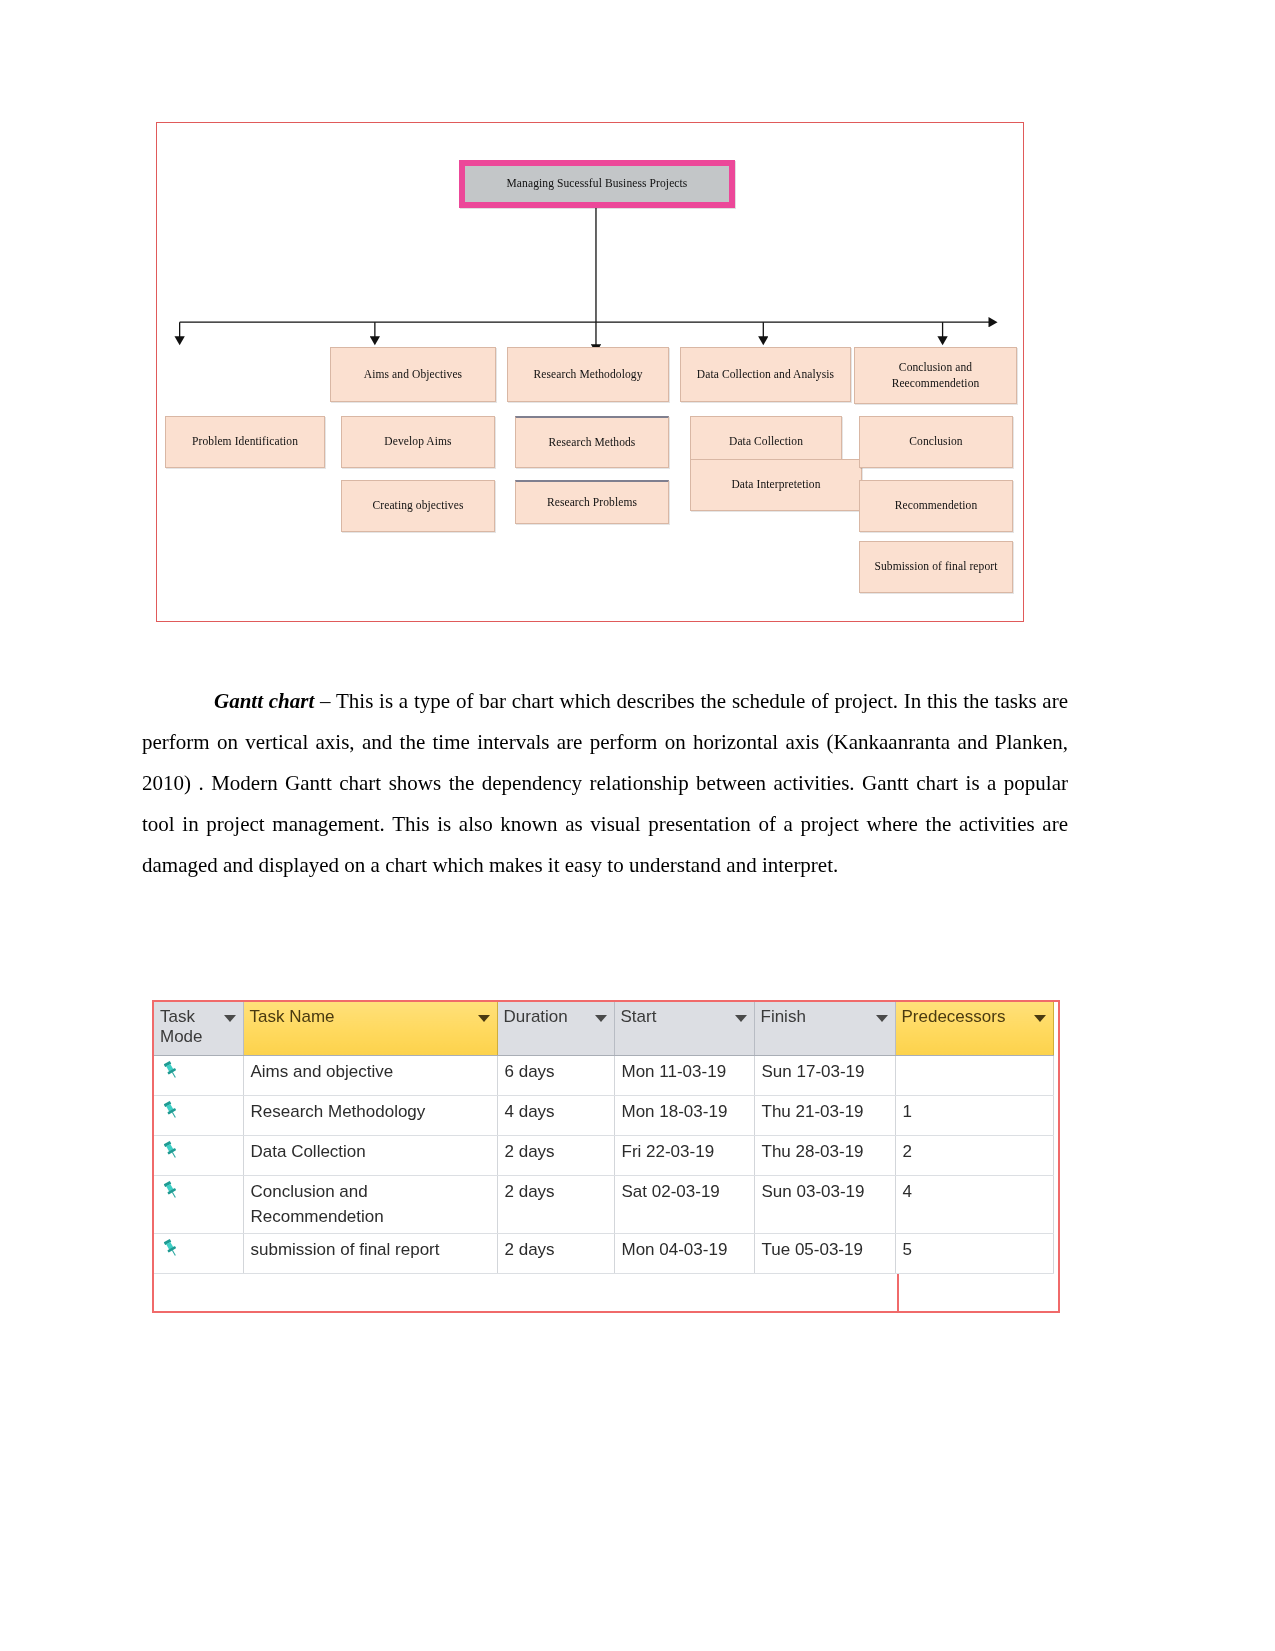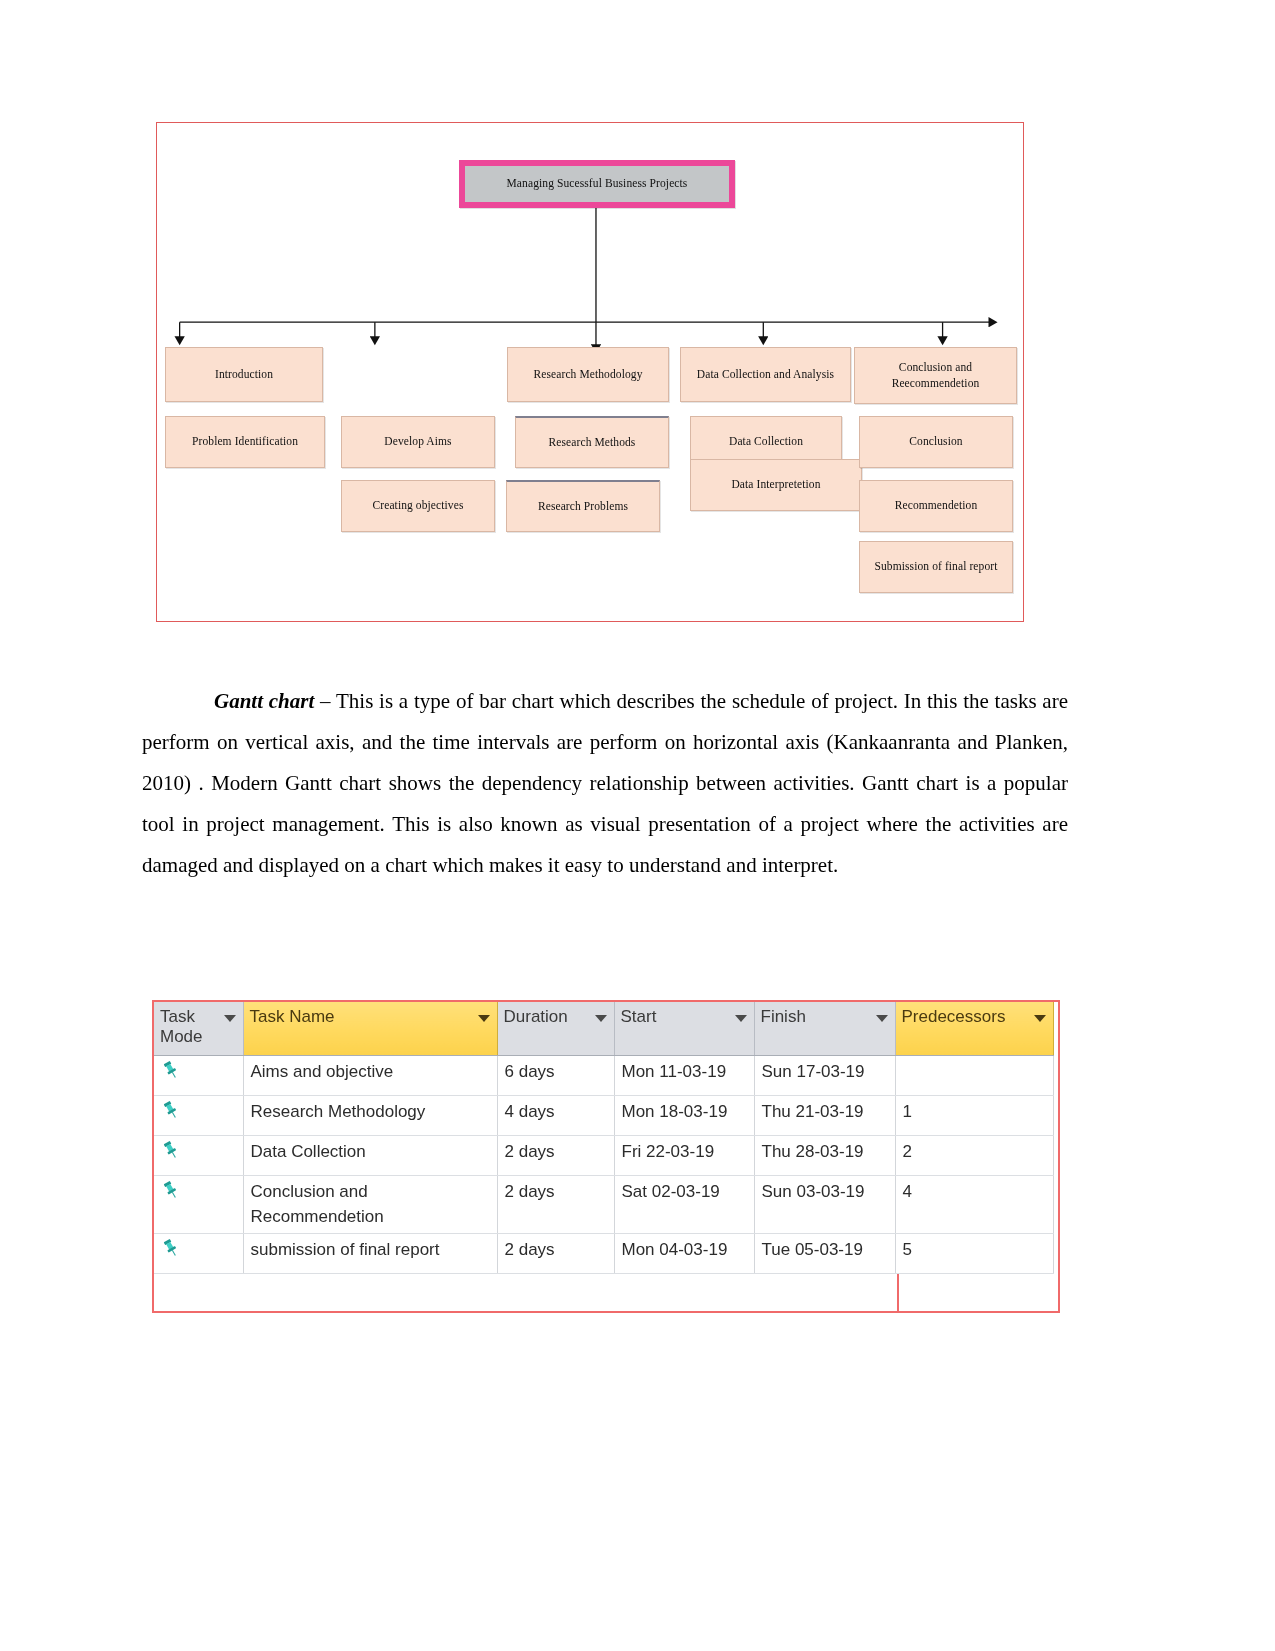--- a/index.html
+++ b/index.html
@@ -182,22 +182,22 @@
     <line x1="218" y1="200" x2="218" y2="218" stroke="#111111" stroke-width="1.3" marker-end="url(#arrow)"></line>
     <line x1="440" y1="200" x2="440" y2="226" stroke="#111111" stroke-width="1.3" marker-end="url(#arrow)"></line>
     <line x1="608" y1="200" x2="608" y2="218" stroke="#111111" stroke-width="1.3" marker-end="url(#arrow)"></line>
     <line x1="788" y1="200" x2="788" y2="218" stroke="#111111" stroke-width="1.3" marker-end="url(#arrow)"></line>
   </svg>
 
   <div class="node root" style="left:302px; top:37px; width:276px; height:48px;">
     <span>Managing Sucessful Business Projects</span>
   </div>
 
-  <div class="node lvl1" style="left:8px; top:224px; width:158px; height:55px;">
-    <span>Introduction</span>
+  <div class="node lvl1" style="left:173px; top:224px; width:166px; height:55px;">
+    <span>Aims and Objectives</span>
   </div>
   <div class="node lvl1" style="left:350px; top:224px; width:162px; height:55px;">
     <span>Research Methodology</span>
   </div>
   <div class="node lvl1" style="left:523px; top:224px; width:171px; height:55px;">
     <span>Data Collection and Analysis</span>
   </div>
   <div class="node lvl1" style="left:697px; top:224px; width:163px; height:57px;">
     <span>Conclusion and Reecommendetion</span>
   </div>
@@ -209,21 +209,21 @@
   <div class="node lvl2" style="left:184px; top:293px; width:154px; height:52px;">
     <span>Develop Aims</span>
   </div>
   <div class="node lvl2" style="left:184px; top:357px; width:154px; height:52px;">
     <span>Creating objectives</span>
   </div>
 
   <div class="node lvl2 topdark" style="left:358px; top:293px; width:154px; height:52px;">
     <span>Research Methods</span>
   </div>
-  <div class="node lvl2 topdark" style="left:349px; top:357px; width:154px; height:52px;">
+  <div class="node lvl2 topdark" style="left:358px; top:357px; width:154px; height:44px;">
     <span>Research Problems</span>
   </div>
 
   <div class="node lvl2" style="left:533px; top:293px; width:152px; height:52px;">
     <span>Data Collection</span>
   </div>
   <div class="node lvl2" style="left:533px; top:336px; width:172px; height:52px;">
     <span>Data Interpretetion</span>
   </div>
 

